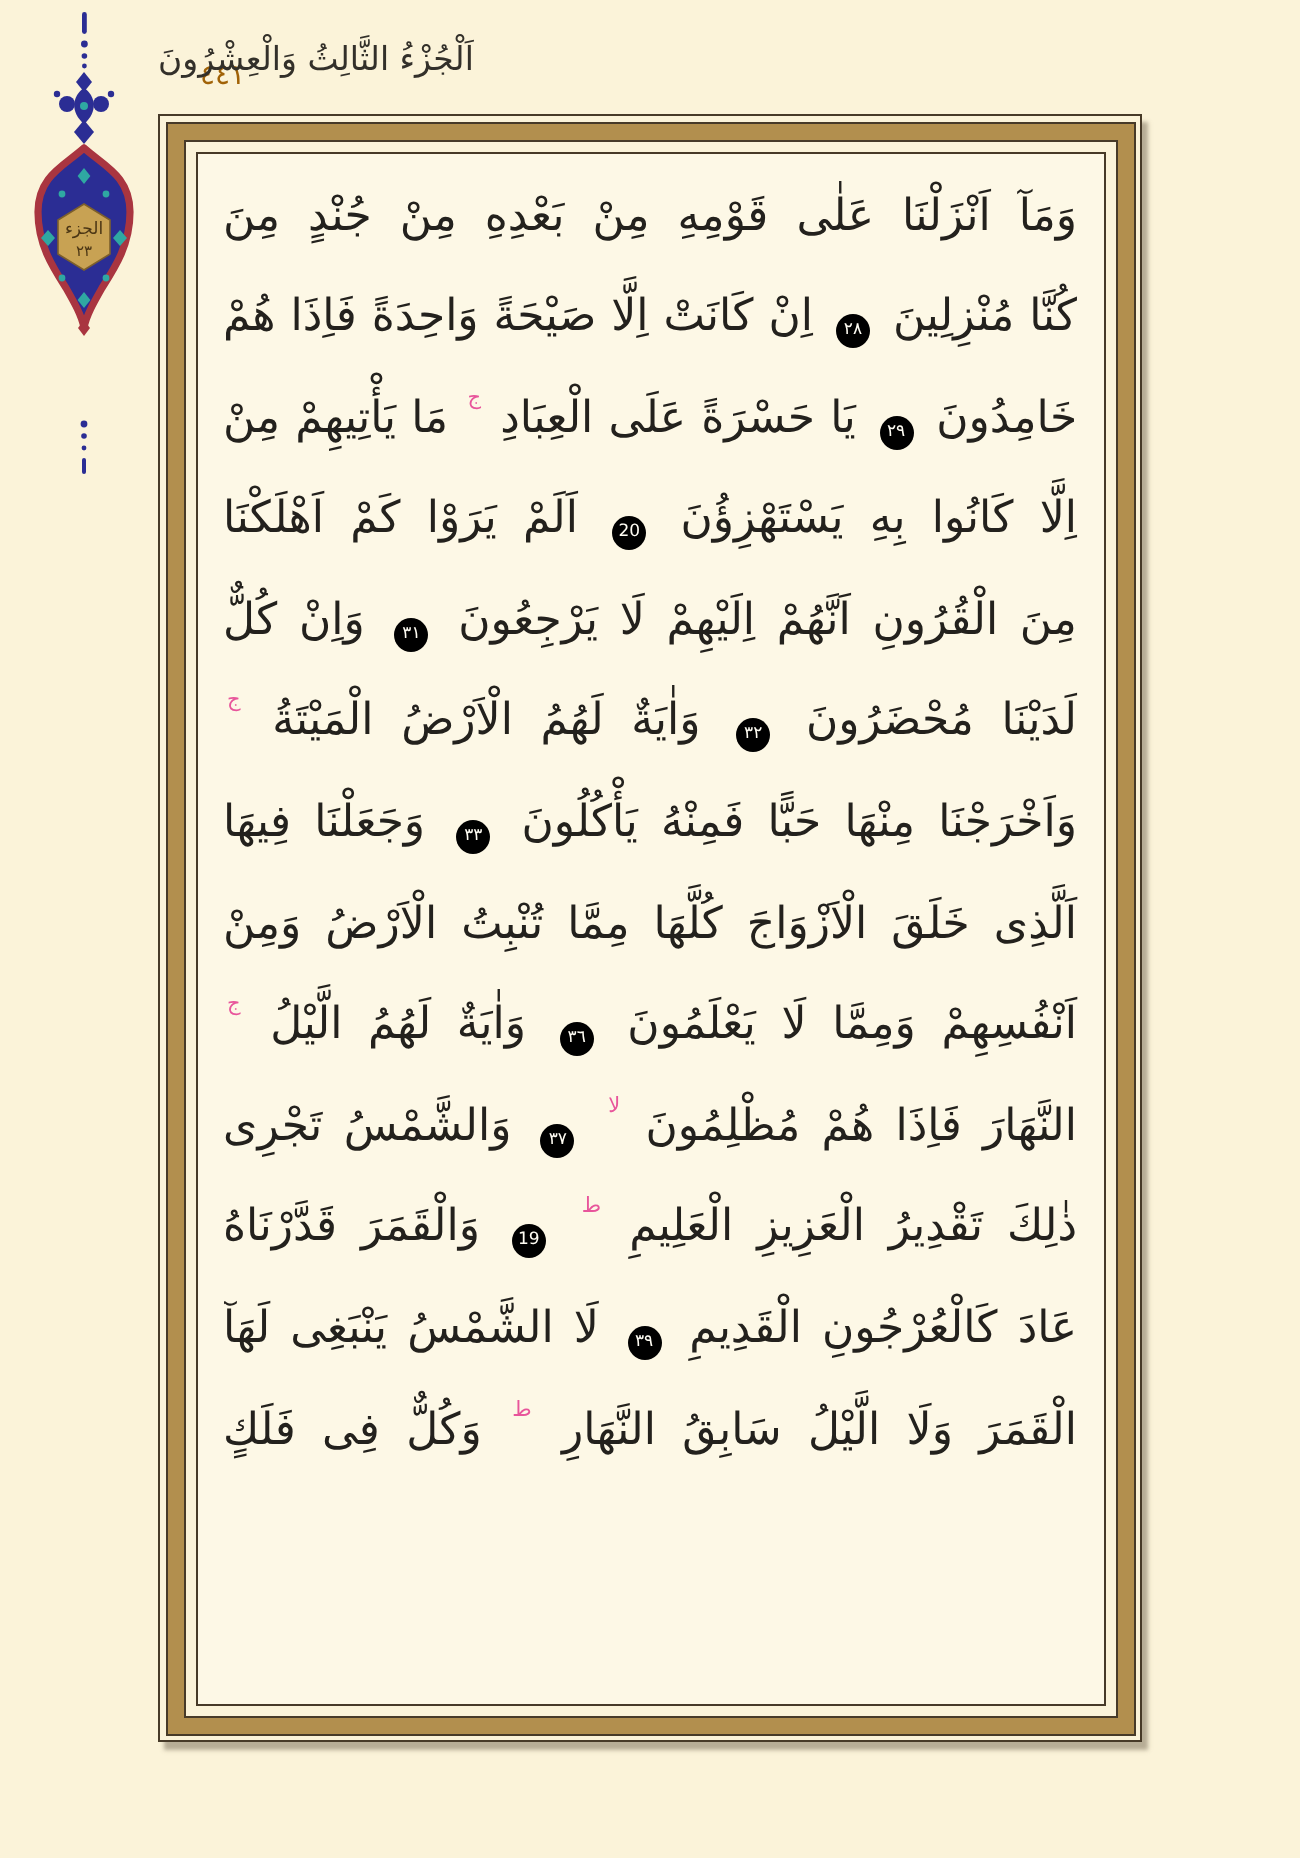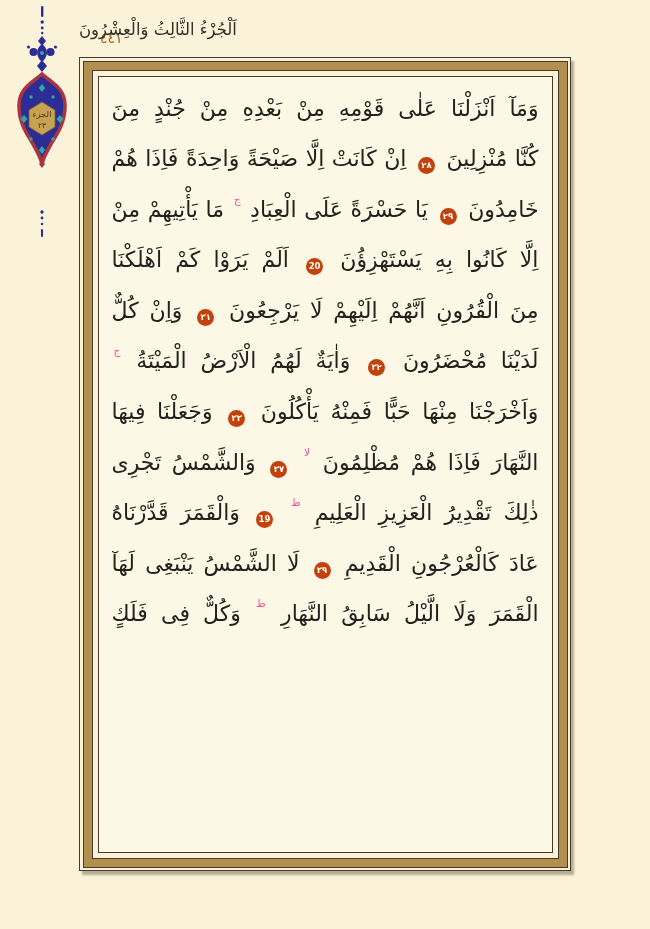--- a/index.html
+++ b/index.html
@@ -59,27 +59,26 @@
     direction:rtl;
     height:50.6px;line-height:50.6px;
     font-size:22px;color:#23211d;
     text-align:justify;text-align-last:justify;
     overflow:hidden;
     white-space:normal;
   }
   .ayah-marker{
     display:inline-block;width:17px;height:17px;
     border-radius:50%;
-    background:#c2410c;
+    background:#000000;
     color:#fffdf4;
     font-size:8.5px;line-height:17px;
     text-align:center;text-align-last:center;
     vertical-align:-2px;
     margin:0 4px;
-    font-weight:bold;
   }
   .waqf{
     display:inline-block;
     color:#e8559b;
     font-size:10.5px;line-height:10px;
     vertical-align:14px;
     margin:0 2px;
   }
 </style>
 </head>
@@ -141,20 +140,22 @@
   <div class="f2">
     <div class="f3">
       <div class="f4">
           <div class="mline"><span class="txt">وَمَآ اَنْزَلْنَا عَلٰى قَوْمِهِ مِنْ بَعْدِهِ مِنْ جُنْدٍ مِنَ السَّمَآءِ وَمَا</span> </div>
           <div class="mline"><span class="txt">كُنَّا مُنْزِلِينَ</span> <span class="ayah-marker">٢٨</span> <span class="txt">اِنْ كَانَتْ اِلَّا صَيْحَةً وَاحِدَةً فَاِذَا هُمْ</span> </div>
           <div class="mline"><span class="txt">خَامِدُونَ</span> <span class="ayah-marker">٢٩</span> <span class="txt">يَا حَسْرَةً عَلَى الْعِبَادِ</span> <span class="waqf">ج</span> <span class="txt">مَا يَأْتِيهِمْ مِنْ رَسُولٍ</span> </div>
           <div class="mline"><span class="txt">اِلَّا كَانُوا بِهِ يَسْتَهْزِؤُنَ</span> <span class="ayah-marker">20</span> <span class="txt">اَلَمْ يَرَوْا كَمْ اَهْلَكْنَا قَبْلَهُمْ</span> </div>
           <div class="mline"><span class="txt">مِنَ الْقُرُونِ اَنَّهُمْ اِلَيْهِمْ لَا يَرْجِعُونَ</span> <span class="ayah-marker">٣١</span> <span class="txt">وَاِنْ كُلٌّ لَمَّا جَمِيعٌ</span> </div>
           <div class="mline"><span class="txt">لَدَيْنَا مُحْضَرُونَ</span> <span class="ayah-marker">٣٢</span> <span class="txt">وَاٰيَةٌ لَهُمُ الْاَرْضُ الْمَيْتَةُ</span> <span class="waqf">ج</span>  </div>
           <div class="mline"><span class="txt">وَاَخْرَجْنَا مِنْهَا حَبًّا فَمِنْهُ يَأْكُلُونَ</span> <span class="ayah-marker">٣٣</span> <span class="txt">وَجَعَلْنَا فِيهَا جَنَّاتٍ</span> </div>
+          <div class="mline"><span class="txt">اَلَّذِى خَلَقَ الْاَزْوَاجَ كُلَّهَا مِمَّا تُنْبِتُ الْاَرْضُ وَمِنْ</span> </div>
+          <div class="mline"><span class="txt">اَنْفُسِهِمْ وَمِمَّا لَا يَعْلَمُونَ</span> <span class="ayah-marker">٣٦</span> <span class="txt">وَاٰيَةٌ لَهُمُ الَّيْلُ</span> <span class="waqf">ج</span>  </div>
           <div class="mline"><span class="txt">النَّهَارَ فَاِذَا هُمْ مُظْلِمُونَ</span> <span class="waqf">لا</span> <span class="ayah-marker">٣٧</span> <span class="txt">وَالشَّمْسُ تَجْرِى لِمُسْتَقَرٍّ لَهَا</span>  </div>
           <div class="mline"><span class="txt">ذٰلِكَ تَقْدِيرُ الْعَزِيزِ الْعَلِيمِ</span> <span class="waqf">ط</span> <span class="ayah-marker">19</span> <span class="txt">وَالْقَمَرَ قَدَّرْنَاهُ مَنَازِلَ حَتّٰى</span> </div>
           <div class="mline"><span class="txt">عَادَ كَالْعُرْجُونِ الْقَدِيمِ</span> <span class="ayah-marker">٣٩</span> <span class="txt">لَا الشَّمْسُ يَنْبَغِى لَهَآ اَنْ تُدْرِكَ</span> </div>
           <div class="mline"><span class="txt">الْقَمَرَ وَلَا الَّيْلُ سَابِقُ النَّهَارِ</span> <span class="waqf">ط</span> <span class="txt">وَكُلٌّ فِى فَلَكٍ يَسْبَحُونَ</span>  </div>
         </div>
     </div>
   </div>
 </div>
 
 </body></html>

